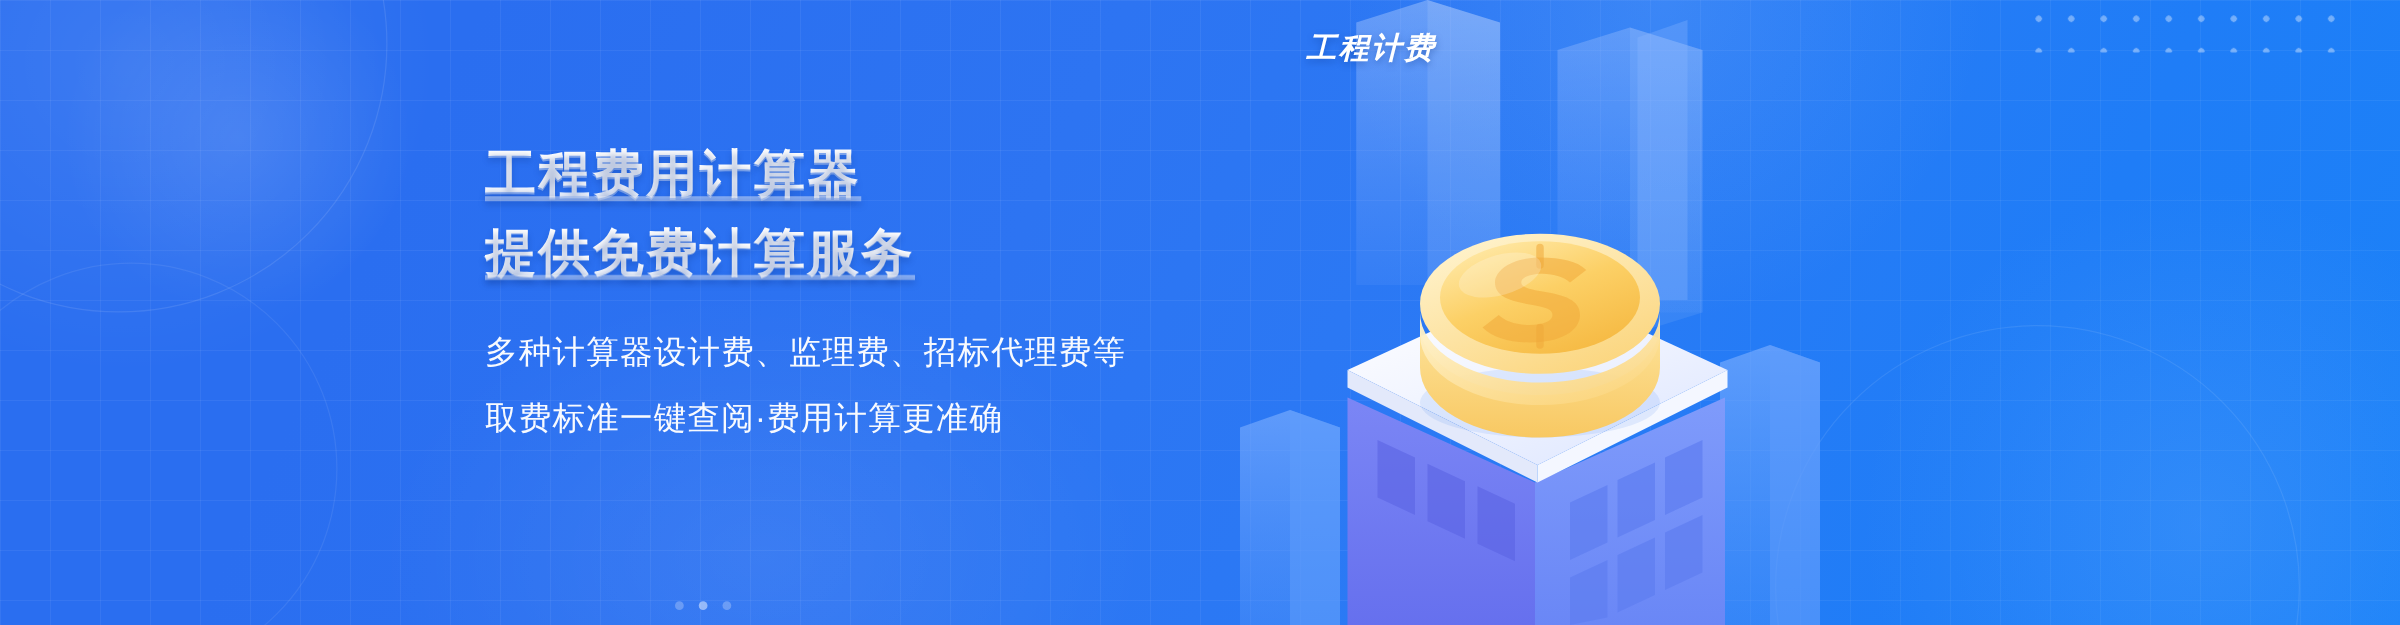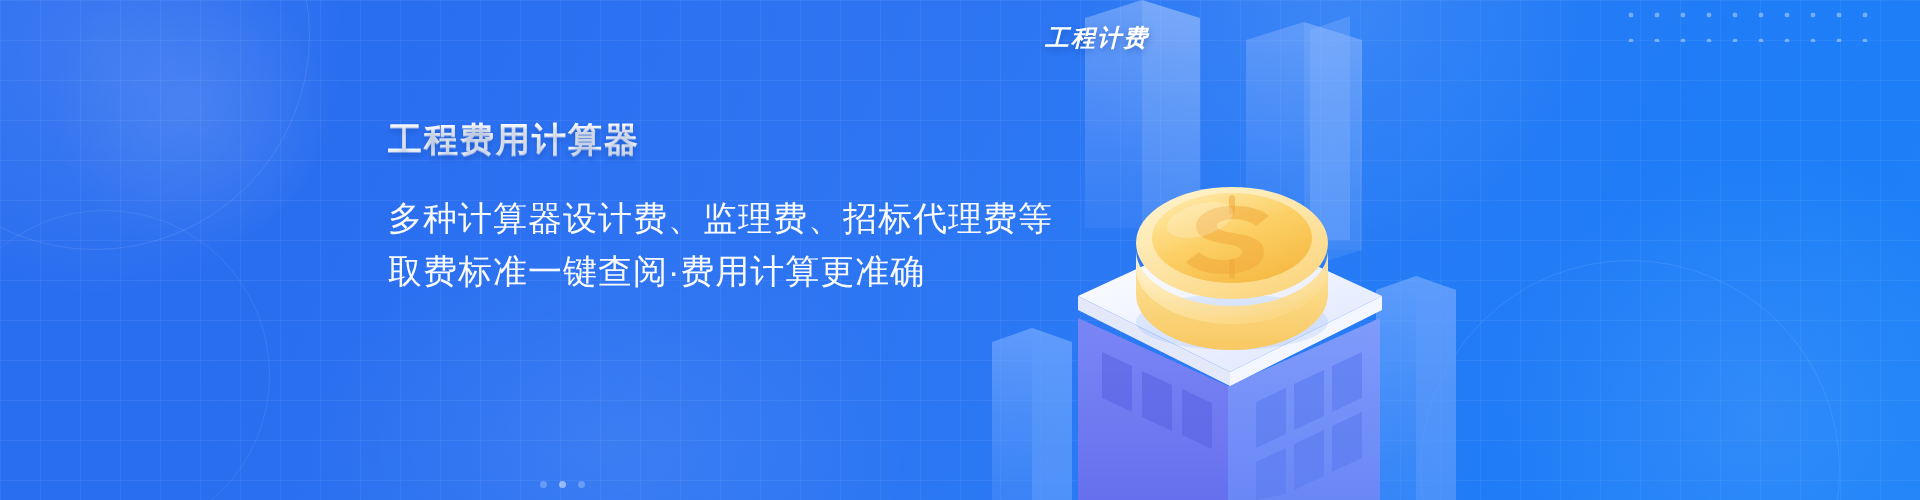--- a/index.html
+++ b/index.html
@@ -51,37 +51,38 @@
     width:250px; height:40px;
     background-image:radial-gradient(rgba(255,255,255,.38) 2.4px, transparent 2.6px);
     background-size:26px 26px;
   }
 
   
   .copy{ position:absolute; left:388px; top:110px; }
 
   .title{
     font-weight:bold;
-    font-size:34px;
+    font-size:41px;
     line-height:58px;
     letter-spacing:2px;
     color:#ffffff;
     white-space:nowrap;
     text-shadow:0 4px 5px rgba(12,52,140,.30), 0 1px 0 rgba(255,255,255,.45);
     background:linear-gradient(180deg,#ffffff 0%,#ffffff 58%,#dbe8ff 100%);
     -webkit-background-clip:text;
     background-clip:text;
+    text-decoration:underline;
     -webkit-text-fill-color:transparent;
   }
   .title + .title{ margin-top:5px; }
 
   .desc{
     margin-top:30px;
     color:#ffffff;
-    font-size:34px;
+    font-size:26px;
     line-height:41px;
     letter-spacing:1px;
     white-space:nowrap;
     opacity:.97;
   }
 
   
   .carousel{
     position:absolute; left:540px; bottom:12px;
     display:flex; gap:12px; align-items:center;
@@ -118,20 +119,21 @@
   <div class="glow glow-e"></div>
 
   <div class="ring ring-1"></div>
   <div class="ring ring-2"></div>
   <div class="ring ring-3"></div>
 
   <div class="dots"></div>
 
   <div class="copy">
     <div class="title">工程费用计算器</div>
+    <div class="title">提供免费计算服务</div>
     <div class="desc">多种计算器设计费、监理费、招标代理费等</div>
     <div class="desc" style="margin-top:12px">取费标准一键查阅·费用计算更准确</div>
   </div>
 
   <div class="carousel">
     <span class="cdot"></span>
     <span class="cdot on"></span>
     <span class="cdot"></span>
   </div>
 

